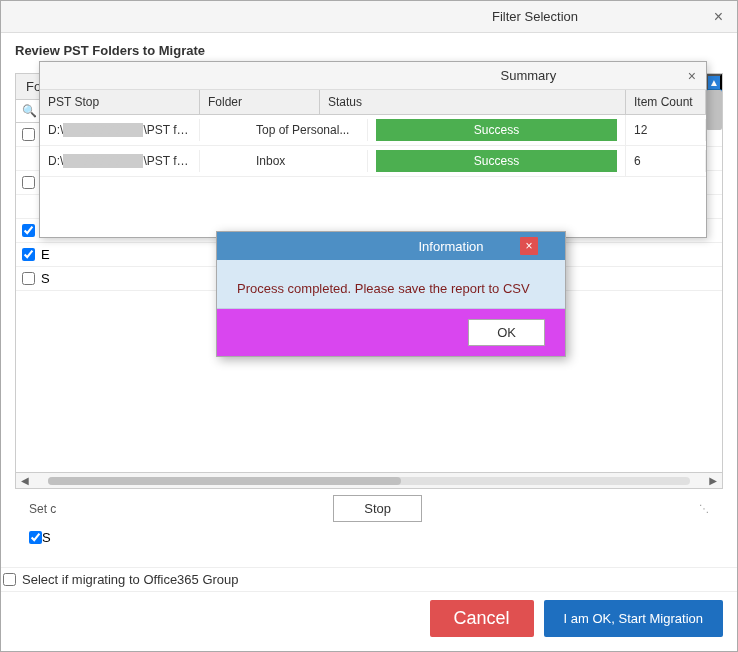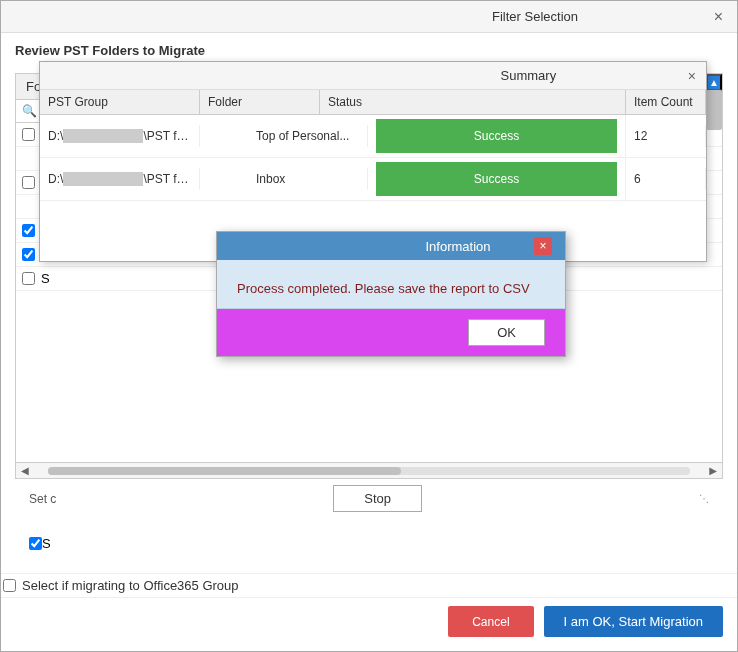--- a/index.html
+++ b/index.html
@@ -175,21 +175,21 @@
       color: #666;
       cursor: pointer;
       padding: 0 3px;
     }
 
     
     .bottom-section {
       padding: 6px 14px;
       display: flex;
       flex-direction: column;
-      gap: 22px;
+      gap: 6px;
     }
 
     .set-criteria-row {
       display: flex;
       align-items: center;
       gap: 10px;
       justify-content: space-between;
     }
 
     .set-criteria-label {
@@ -227,21 +227,21 @@
       padding: 8px 14px 14px;
       gap: 10px;
       border-top: 1px solid #eee;
     }
 
     .btn-cancel {
       padding: 8px 24px;
       background: #e05050;
       color: #fff;
       border: none;
-      font-size: 12px;
+      font-size: 18px;
       cursor: pointer;
       border-radius: 2px;
     }
 
     .btn-start {
       padding: 8px 20px;
       background: #1e6fc0;
       color: #fff;
       border: none;
       font-size: 13px;
@@ -321,42 +321,42 @@
     }
 
     .sr-pst { flex: 0 0 160px; }
     .sr-folder { flex: 0 0 120px; margin-left: 48px; }
     .sr-status { flex: 1; }
     .sr-count { flex: 0 0 80px; }
 
     .status-badge-success {
       background: #4caf50;
       color: #fff;
-      padding: 10px 10px;
+      padding: 4px 10px;
       font-size: 12px;
       display: inline-block;
       width: 100%;
       text-align: center;
     }
 
     
     .info-dialog {
       position: absolute;
       top: 230px;
       left: 215px;
       width: 350px;
       background: #d8e8f5;
       border: 1px solid #aaa;
       box-shadow: 3px 3px 10px rgba(0,0,0,0.3);
       z-index: 20;
     }
 
     .info-title-bar {
       background: #4d8fc5;
-      padding: 5px 13px;
+      padding: 5px 27px;
       display: flex;
       align-items: center;
       justify-content: space-between;
       height: 28px;
     }
 
     .info-title {
       flex: 1;
       text-align: center;
       font-size: 13px;
@@ -547,21 +547,21 @@
   </div>
 
   <div class="summary-dialog">
     <div class="dialog-title-bar">
       <span style="flex:1"></span>
       <span class="dialog-title">Summary</span>
       <button class="dialog-close">×</button>
     </div>
 
     <div class="summary-table-header">
-      <div class="sth-cell sth-pst">PST Group</div>
+      <div class="sth-cell sth-pst">PST Stop</div>
       <div class="sth-cell sth-folder">Folder</div>
       <div class="sth-cell sth-status">Status</div>
       <div class="sth-cell sth-count">Item Count</div>
     </div>
 
     <div class="summary-row">
       <div class="sr-cell sr-pst">D:\<span style="background:#ccc;color:#ccc;padding:0 20px;">XXXXX</span>\PST files\MAILBO...</div>
       <div class="sr-cell sr-folder">Top of Personal...</div>
       <div class="sr-cell sr-status">
         <span class="status-badge-success">Success</span>

